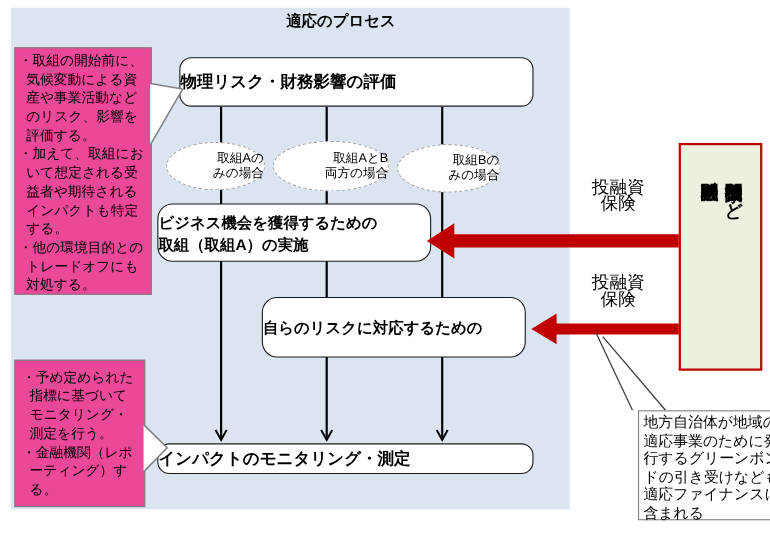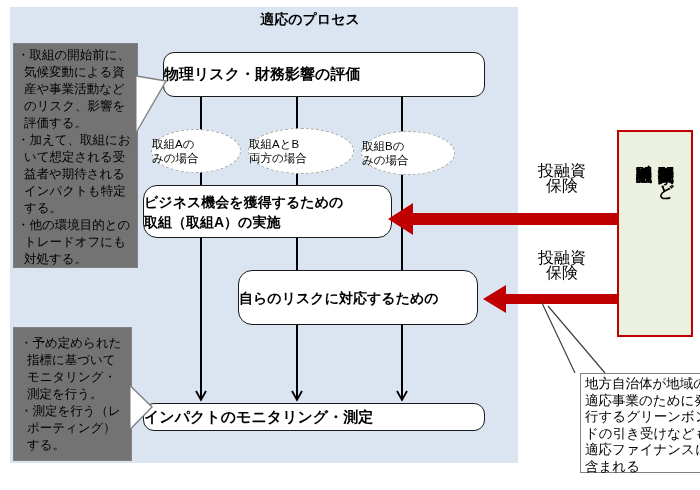--- a/index.html
+++ b/index.html
@@ -60,34 +60,34 @@
   .box-action-b   { left: 238px; top: 270px; width: 240px; height: 55px; }
   .box-monitoring { left: 143px; top: 403px; width: 342px; height: 28px; }
 
   .case-ellipse {
     position: absolute;
     background: #ffffff;
     border: 1.4px dashed #a6a6a6;
     border-radius: 50%;
     display: flex;
     flex-direction: column;
-    align-items: flex-start;
+    align-items: flex-end;
     justify-content: center;
     text-align: center;
     font-size: 11.5px;
     line-height: 14px;
     z-index: 2;
   }
   .ellipse-1 { left: 151px; top: 129px; width: 90px;  height: 44px; }
   .ellipse-2 { left: 248px; top: 128px; width: 106px; height: 46px; }
   .ellipse-3 { left: 361px; top: 131px; width: 94px;  height: 44px; }
 
   .callout {
     position: absolute;
-    background: #737373;
+    background: #ec4899;
     border: 1.4px solid #808080;
     font-size: 12.5px;
     line-height: 17px;
     z-index: 5;
   }
   .callout p {
     padding-left: 0.55em;
     text-indent: -0.55em;
   }
   .callout-assessment {
@@ -193,21 +193,21 @@
   </svg>
 
   <div class="callout callout-assessment">
     <p>・取組の開始前に、気候変動による資産や事業活動などのリスク、影響を評価する。</p>
     <p>・加えて、取組において想定される受益者や期待されるインパクトも特定する。</p>
     <p>・他の環境目的とのトレードオフにも対処する。</p>
   </div>
 
   <div class="callout callout-monitoring">
     <p>・予め定められた指標に基づいてモニタリング・測定を行う。</p>
-    <p>・測定を行う（レポーティング）する。</p>
+    <p>・金融機関（レポーティング）する。</p>
   </div>
 
   <div class="note-box">
     <span>地方自治体が地域の適応事業のために発行するグリーンボンドの引き受けなども適応ファイナンスに含まれる</span>
   </div>
 
   <div class="finance-box">
     <div class="finance-text">
       <div>機関投資家など</div>
       <div>金融機関／</div>

